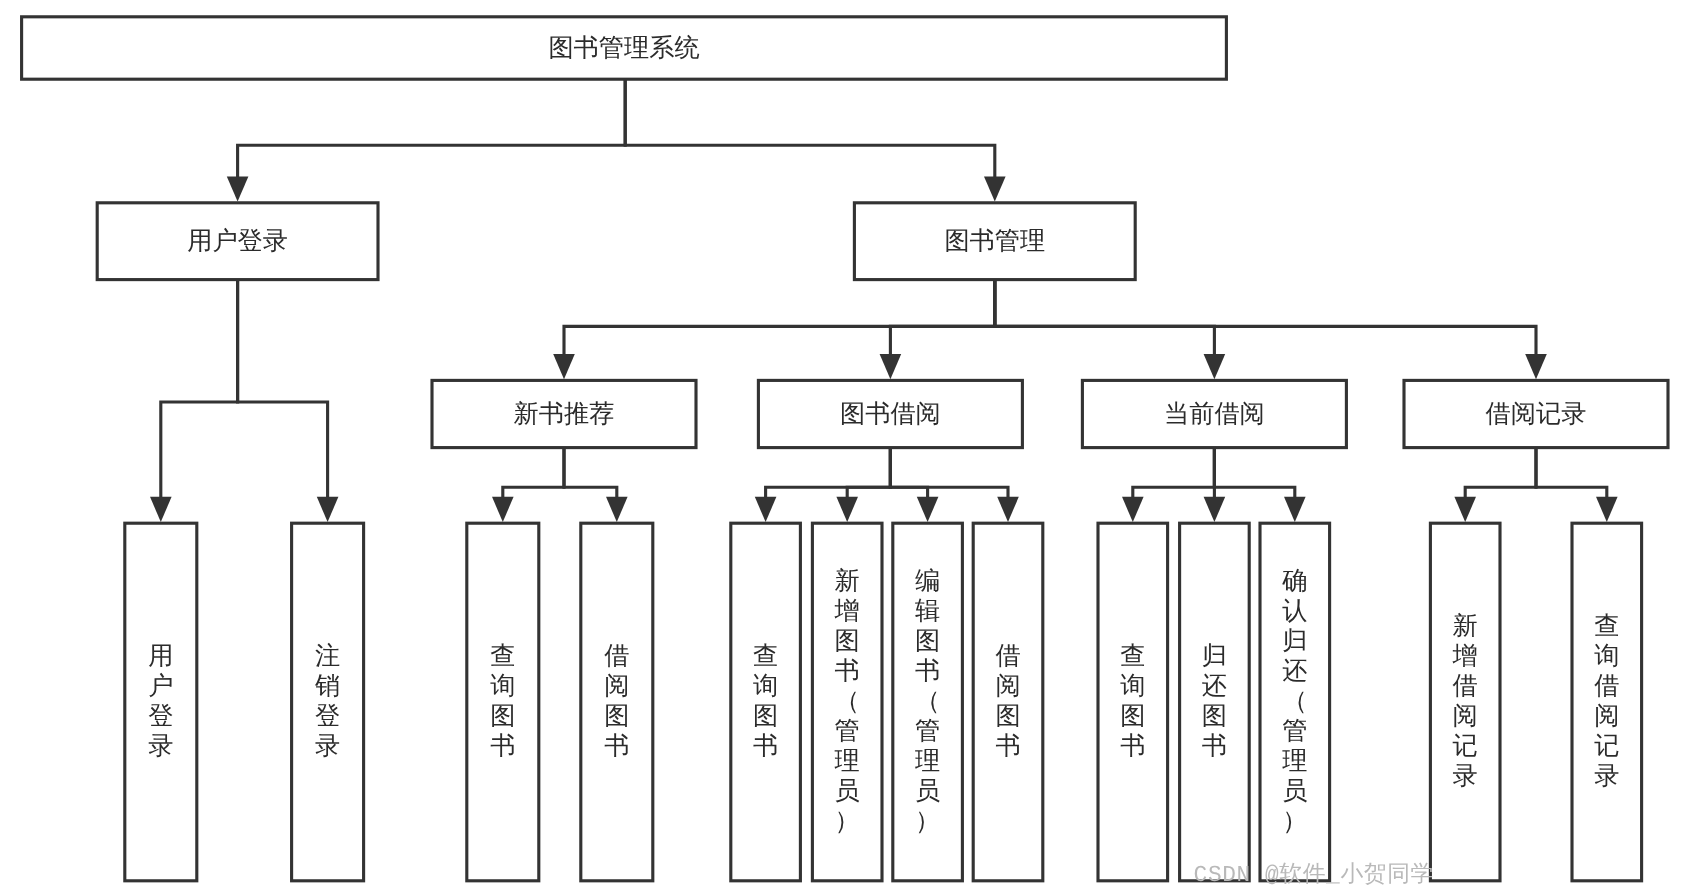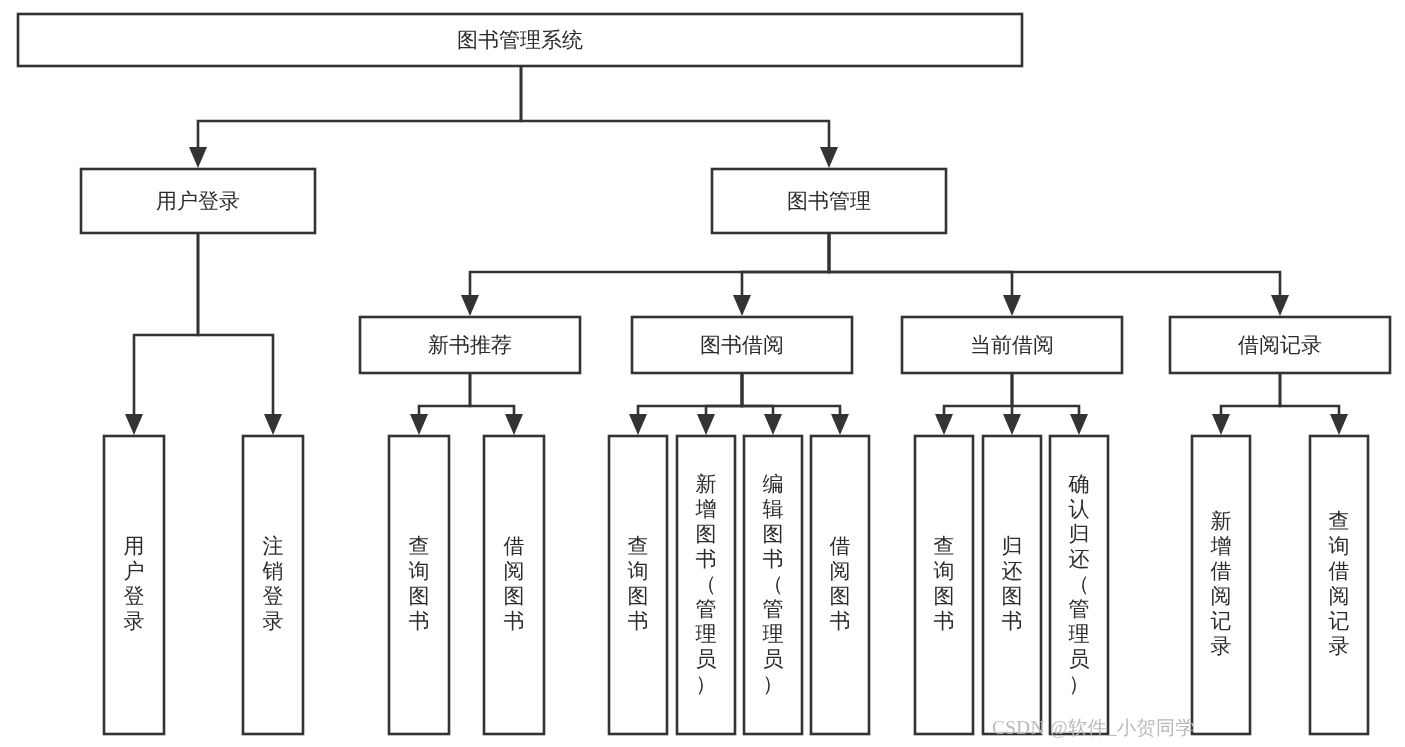--- a/index.html
+++ b/index.html
@@ -50,21 +50,21 @@
     stroke-linecap: butt;
   }
   .arrow-head {
     fill: #333333;
     stroke: none;
   }
   .watermark-text {
     position: absolute;
     right: 8px;
     bottom: 6px;
-    font-family: Liberation Serif, serif;
+    font-family: Liberation Mono, monospace;
     font-size: 19px;
     color: #b9b9b9;
     white-space: nowrap;
     letter-spacing: 0.5px;
     user-select: none;
   }
 </style>
 </head>
 <body>
 

